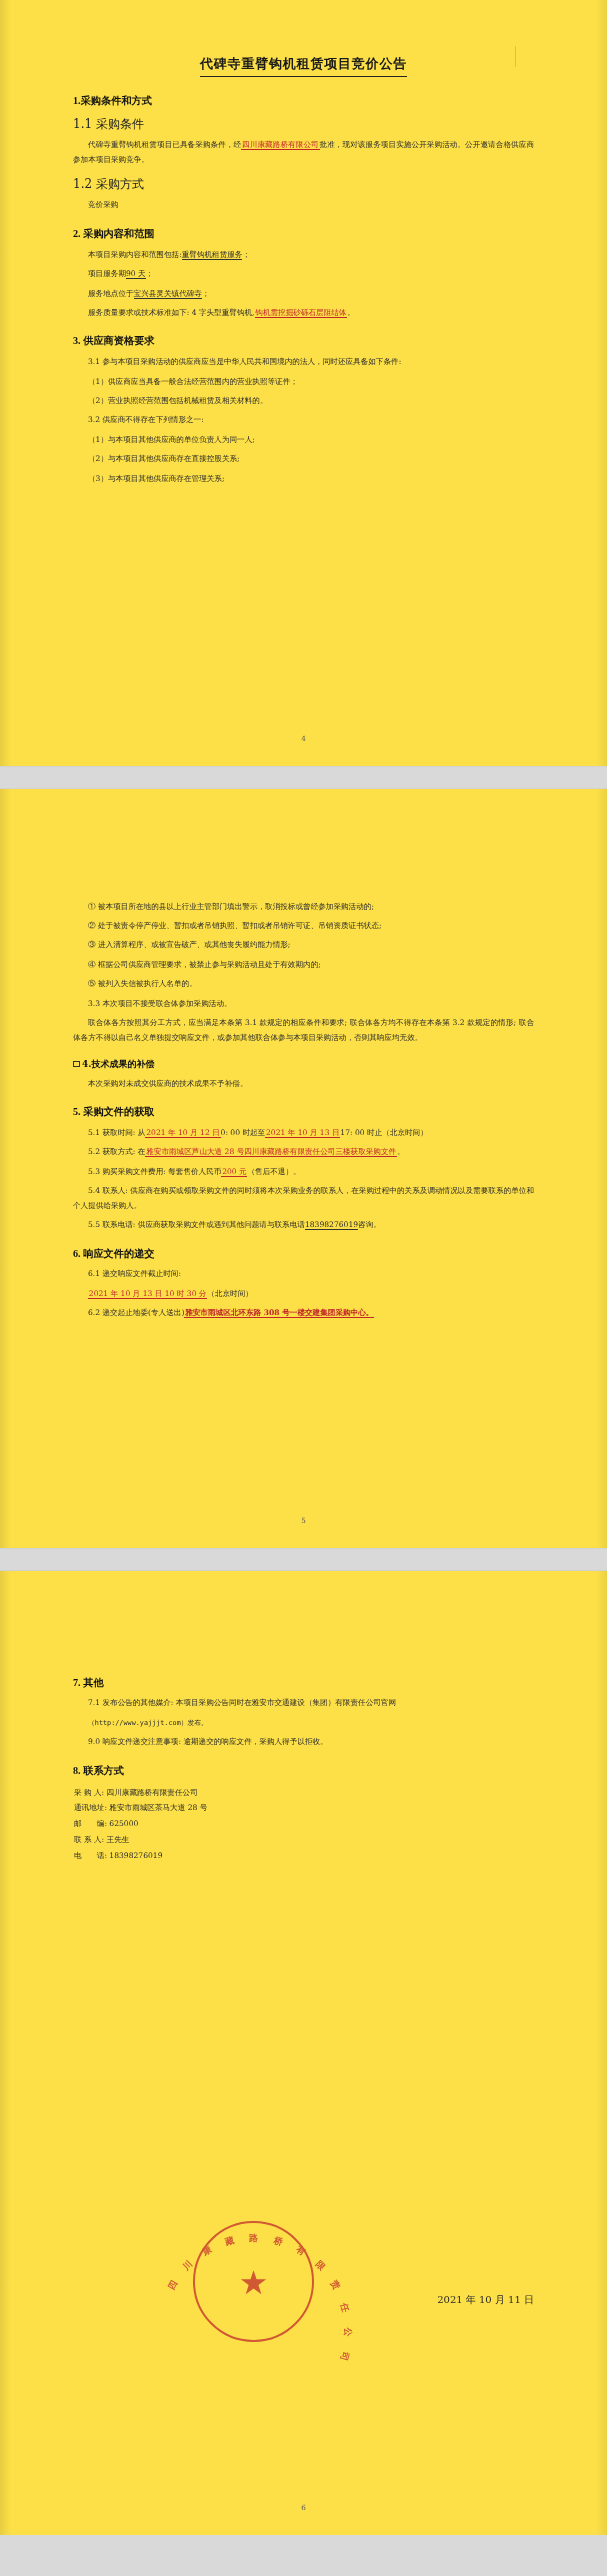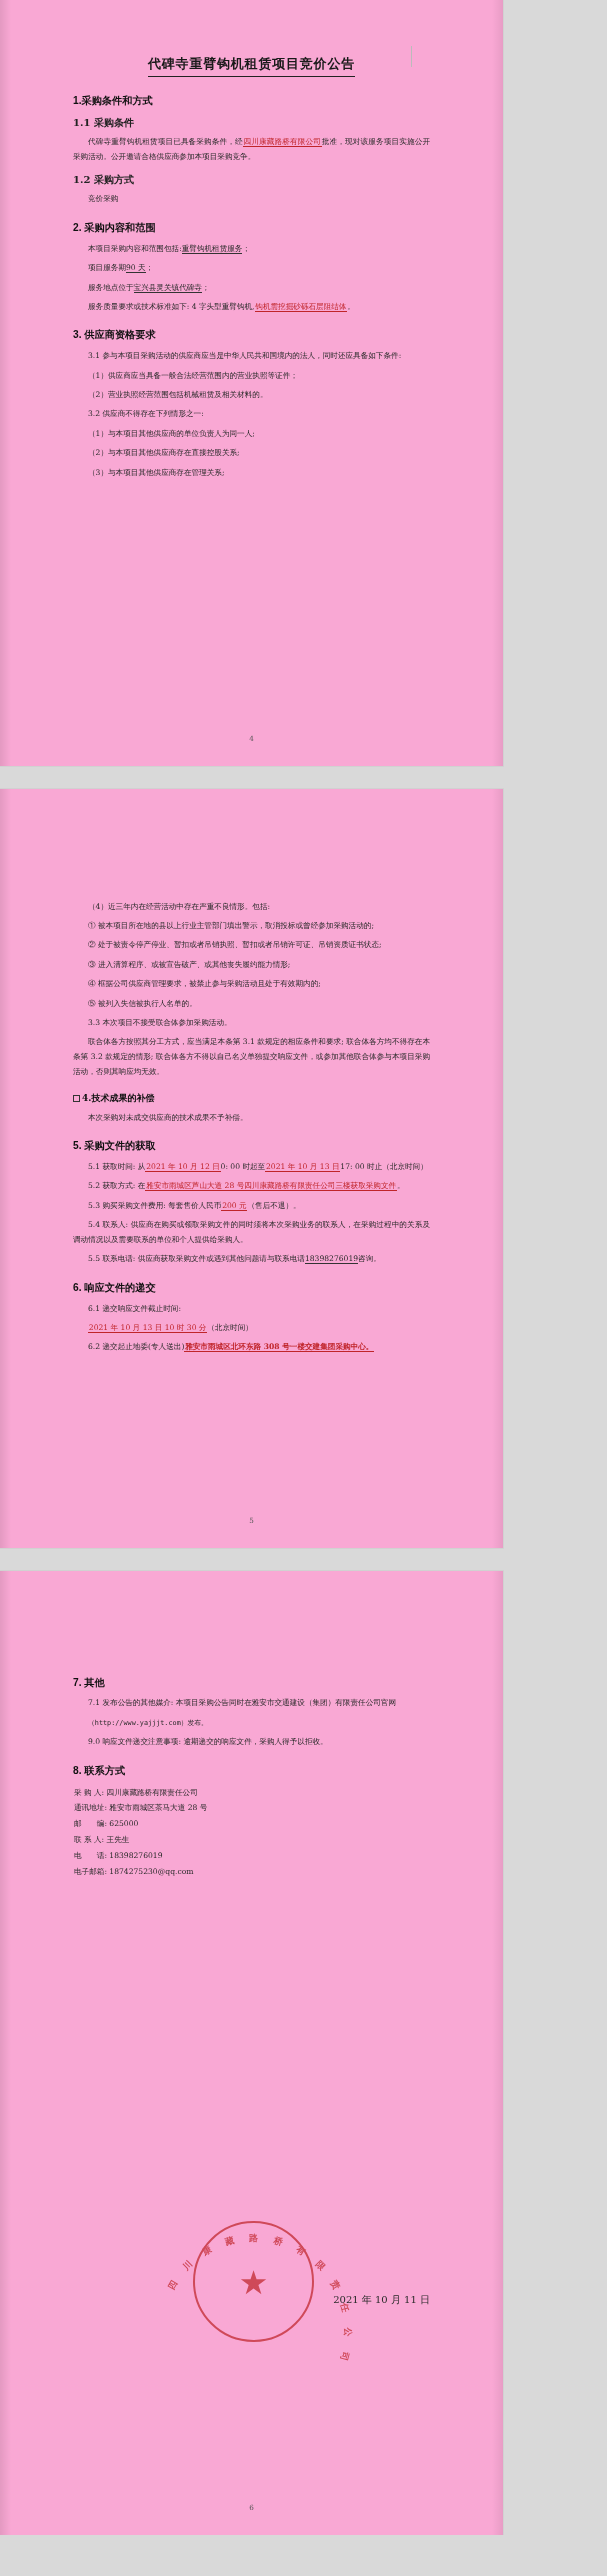--- a/index.html
+++ b/index.html
@@ -8,22 +8,22 @@
     padding: 0;
     background: #d9d9d9;
     font-family: "DejaVu Sans", "Liberation Sans", sans-serif;
   }
   .page-stack {
     width: 607px;
     margin: 0 auto;
     background: #d9d9d9;
   }
   .scan-page {
-    width: 503px;
-    background: #f9a8d4;
+    width: 607px;
+    background: #fde047;
     position: relative;
     overflow: hidden;
     box-shadow: 0 0 0 0.8px #cfcfcf;
   }
   .gap { height: 23px; background: #d9d9d9; width: 607px; }
   .inner {
     padding: 0 73px;
     position: relative;
   }
 
@@ -43,30 +43,30 @@
     padding-bottom: 3px;
     position: relative;
   }
   .doc-title .u {
     display: inline-block;
     border-bottom: 1px solid #222;
     padding-bottom: 3px;
   }
 
   h2.sec {
-    font-family: Liberation Sans, sans-serif;
+    font-family: Liberation Serif, serif;
     font-weight: bold;
     font-size: 10.2px;
     color: #111;
     margin: 13.7px 0 6.8px 0;
   }
   h3.sub {
-    font-size: 10px;
+    font-size: 12px;
     color: #222;
-    font-weight: bold;
+    font-weight: normal;
     margin: 8.3px 0 5.3px 0;
     font-family: "DejaVu Serif", "Liberation Serif", serif;
   }
   p.para {
     font-size: 7.6px;
     line-height: 1.95;
     color: #2a2a2a;
     margin: 4.6px 0;
     text-align: justify;
     font-family: "DejaVu Serif", "Liberation Serif", serif;
@@ -219,21 +219,20 @@
   </div>
 
   <div class="gap"></div>
 
   <div class="scan-page page2">
     <div class="edge-shadow-l"></div>
     <div class="edge-shadow-r"></div>
     <div class="inner">
       <div class="blank-top"></div>
 
-      <p class="para indent">（4）近三年内在经营活动中存在严重不良情形。包括:</p>
       <p class="para indent">① 被本项目所在地的县以上行业主管部门填出警示，取消投标或曾经参加采购活动的;</p>
       <p class="para indent">② 处于被责令停产停业、暂扣或者吊销执照、暂扣或者吊销许可证、吊销资质证书状态;</p>
       <p class="para indent">③ 进入清算程序、或被宣告破产、或其他丧失履约能力情形;</p>
       <p class="para indent">④ 框据公司供应商管理要求，被禁止参与采购活动且处于有效期内的;</p>
       <p class="para indent">⑤ 被列入失信被执行人名单的。</p>
       <p class="para indent">3.3 本次项目不接受联合体参加采购活动。</p>
       <p class="para indent">联合体各方按照其分工方式，应当满足本条第 3.1 款规定的相应条件和要求; 联合体各方均不得存在本条第 3.2 款规定的情形; 联合体各方不得以自己名义单独提交响应文件，或参加其他联合体参与本项目采购活动，否则其响应均无效。</p>
 
       <div class="checkbox-line">
         <span class="cbox"></span><span>4.技术成果的补偿</span>
@@ -298,24 +297,20 @@
           <span>邮　　编:</span>
           <span>625000</span>
         </div>
         <div>
           <span>联 系 人:</span>
           <span>王先生</span>
         </div>
         <div>
           <span>电　　话:</span>
           <span>18398276019</span>
-        </div>
-        <div>
-          <span>电子邮箱:</span>
-          <span>1874275230@qq.com</span>
         </div>
       </div>
     </div>
 
     <div class="stamp">
       <div class="star">★</div>
       <div class="arc-text">
         <span style="transform:rotate(-60deg) translate(-50%,-50px)">四</span>
         <span style="transform:rotate(-45deg) translate(-50%,-50px)">川</span>
         <span style="transform:rotate(-30deg) translate(-50%,-50px)">康</span>

